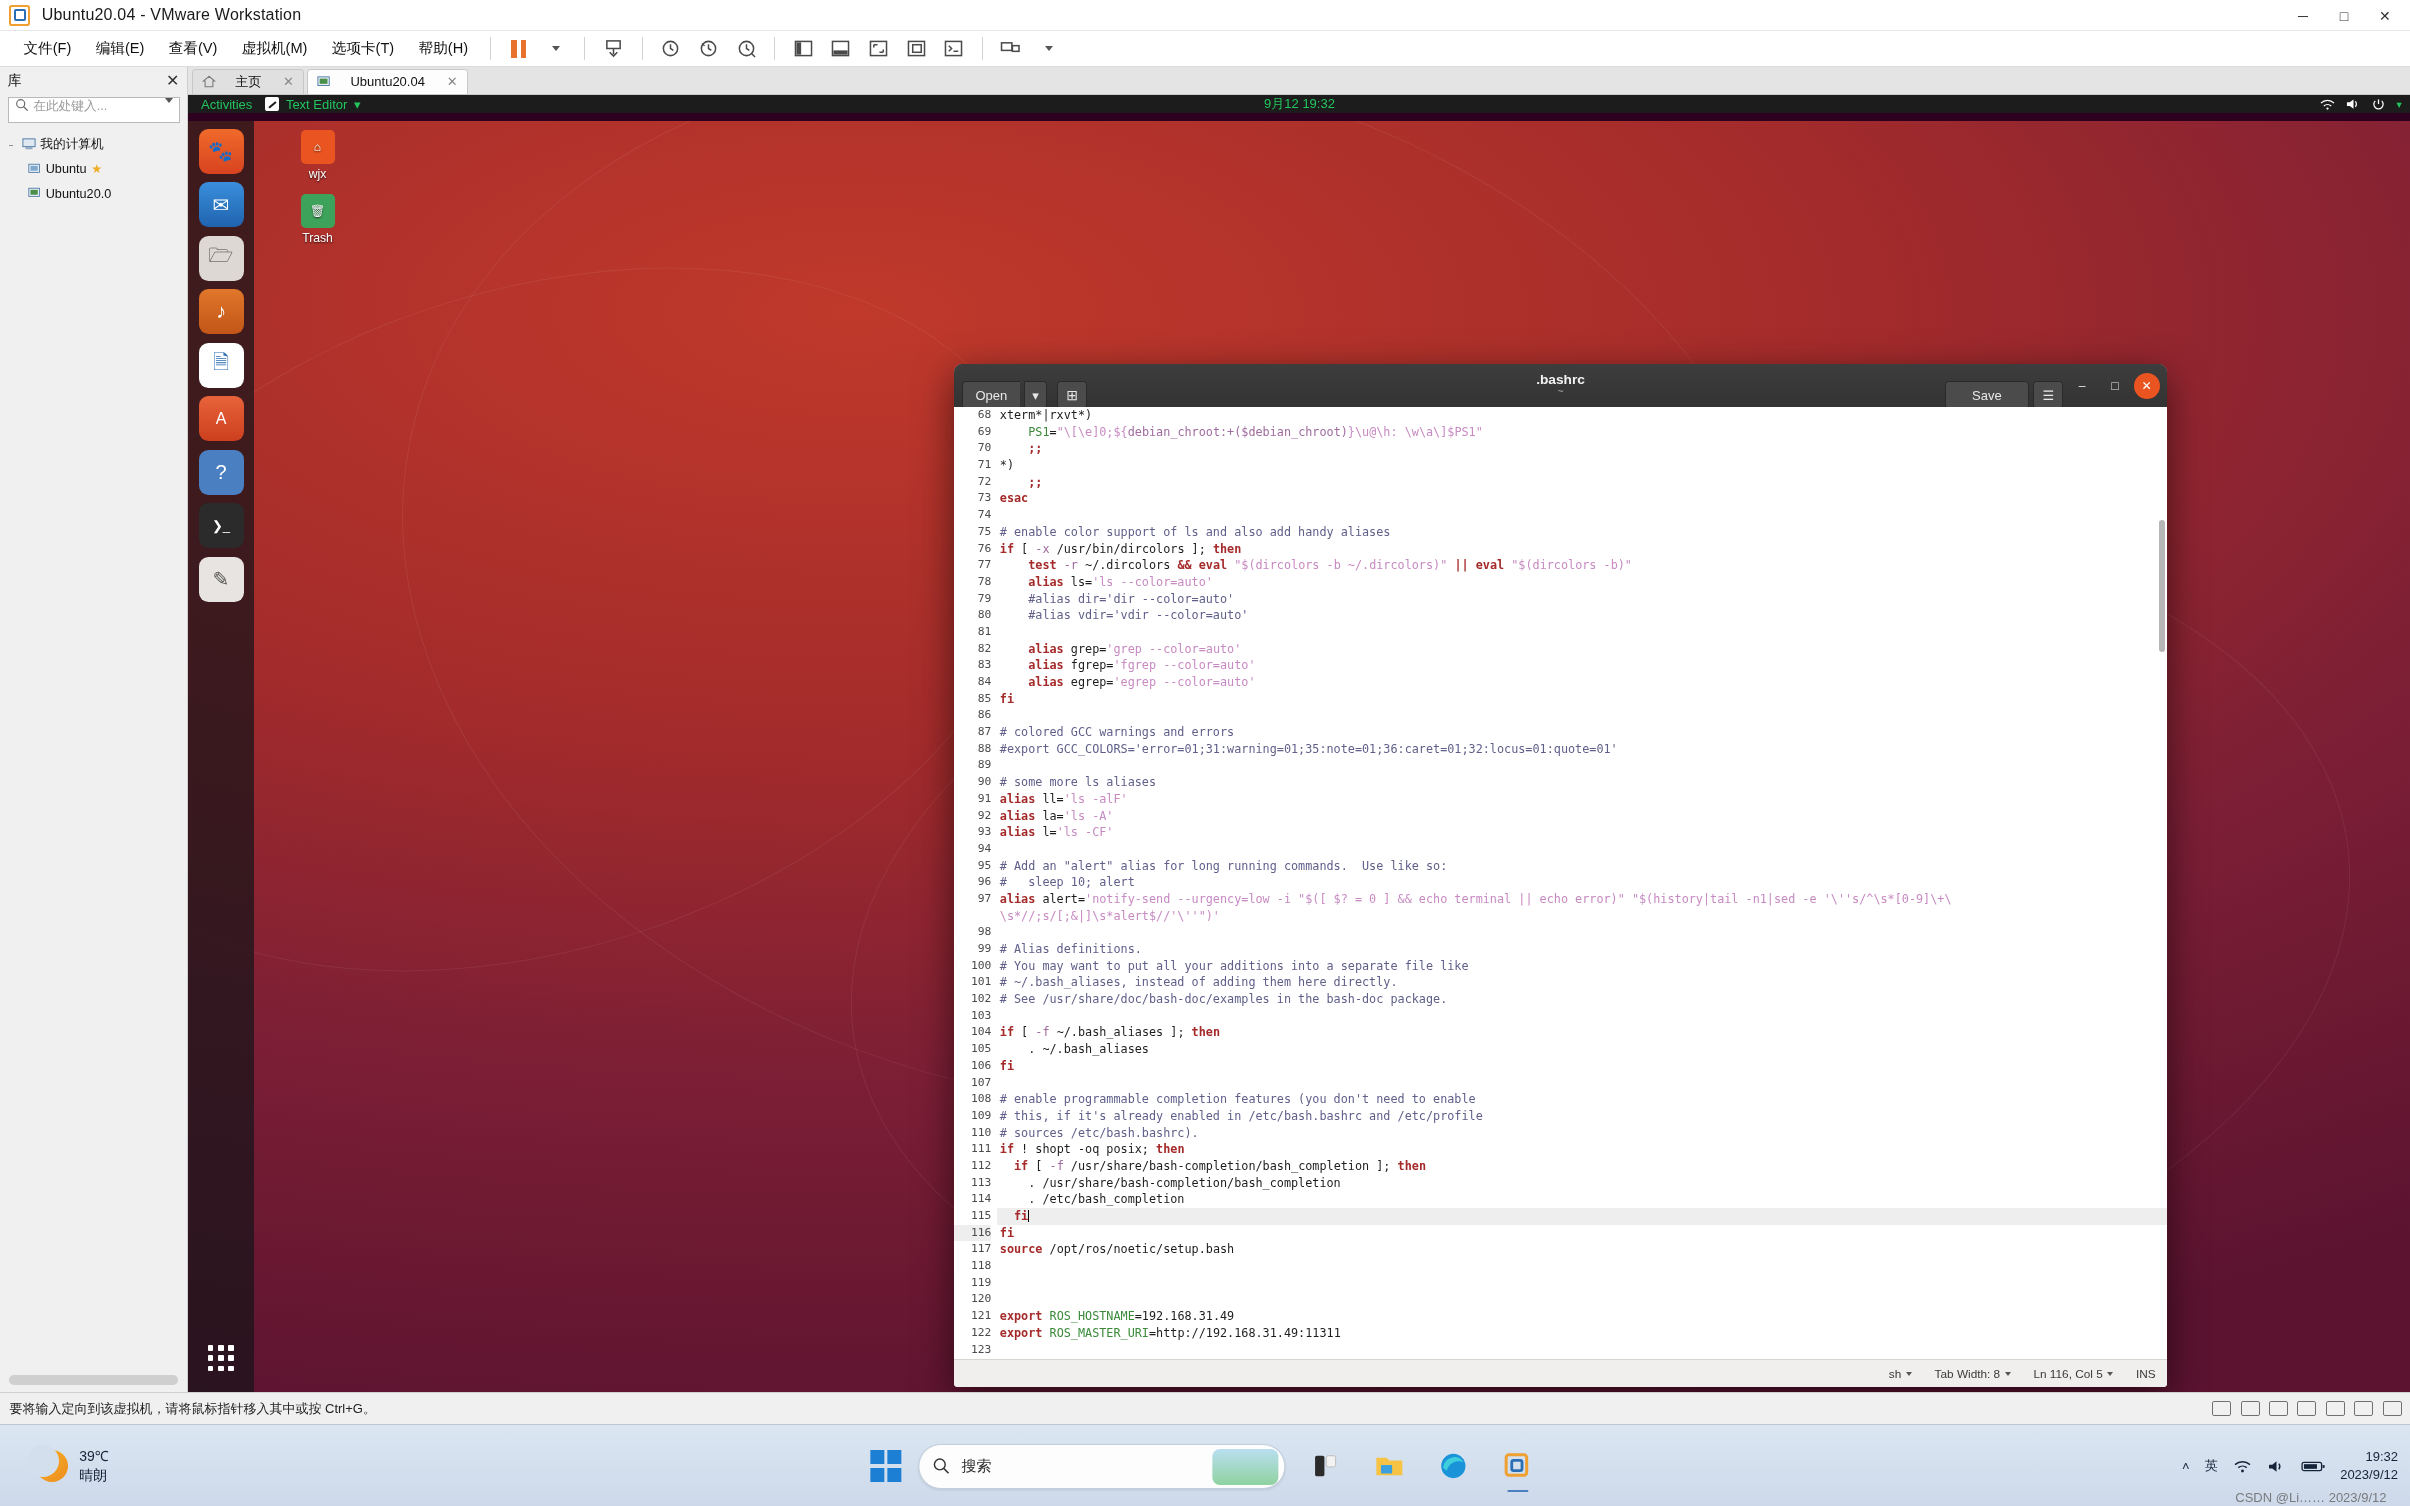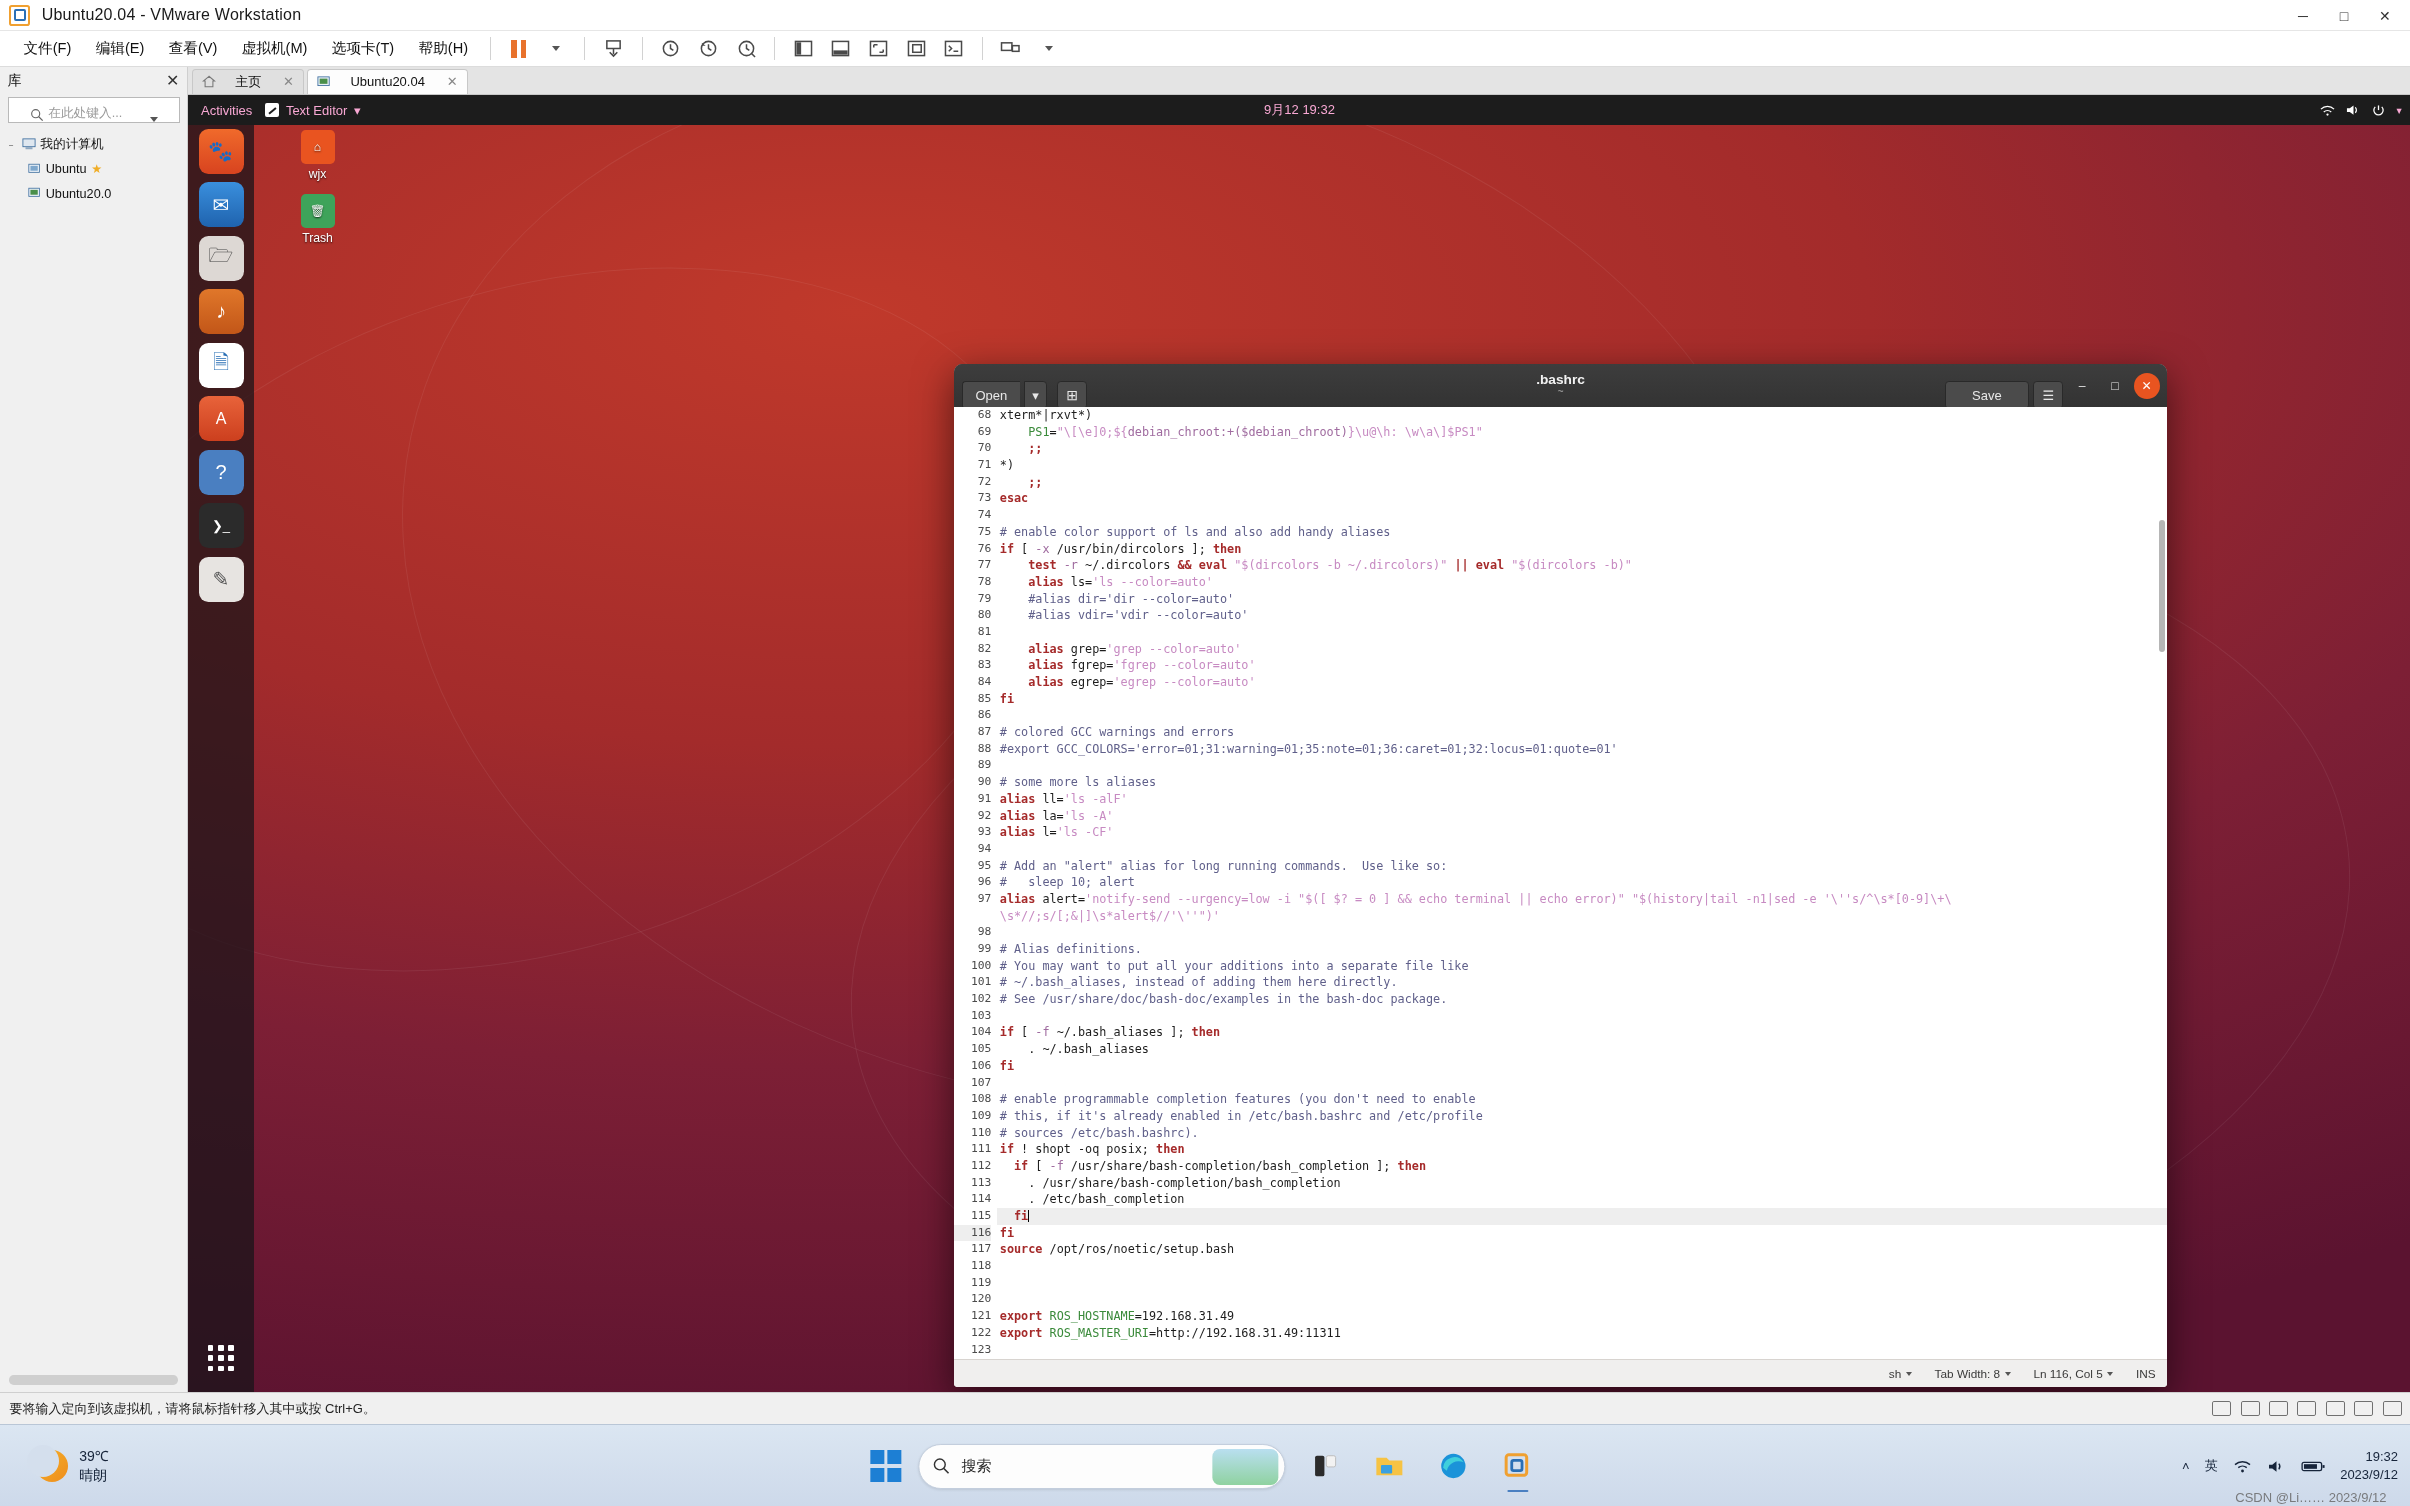--- a/index.html
+++ b/index.html
@@ -38,21 +38,21 @@
 
   .vm-body { flex:1; display:flex; min-height:0; }
 
   
   .vm-sidebar { width:188px; background:#f0f0f0; display:flex; flex-direction:column;
      border-right:0.9px solid #cfcfcf; }
   .sb-head { height:28px; display:flex; align-items:center; padding:0 7.5px;
      font-size:14px; color:#111; position:relative; }
   .sb-close { position:absolute; right:7.5px; top:3.8px; font-size:16px; color:#333; }
   .sb-search { margin:1.9px 7.5px 5.6px 7.5px; height:26px; background:#fff;
-     border:0.9px solid #b9b9b9; display:flex; align-items:flex-end; padding:0 21px; gap:4.7px; }
+     border:0.9px solid #b9b9b9; display:flex; align-items:flex-start; padding:0 6px; gap:4.7px; }
   .sb-search .txt { font-size:12.7px; color:#9a9a9a; flex:1; white-space:nowrap; overflow:hidden;}
   .sb-tree { flex:1; background:#f0f0f0; padding-top:3.8px; font-size:12.7px; color:#111;}
   .tree-row { display:flex; align-items:center; height:24.5px; padding-left:5.6px; gap:4.7px; white-space:nowrap;}
   .tree-row.lvl2 { padding-left:28px; }
   .twisty { width:11.3px; height:11.3px; display:inline-flex; align-items:center; justify-content:center;
      font-size:8.5px; color:#555; }
   .star { color:#f0ad26; font-size:12.2px; }
   .sb-scroll { height:9.4px; margin:0 9.4px 7.5px 9.4px; background:#cfcfcf; border-radius:4.7px; }
 
   
@@ -60,22 +60,22 @@
   .vm-tabs { height:28px; background:#e4e4e4; display:flex; align-items:flex-end; padding-left:3.8px;
      border-bottom:0.9px solid #c8c8c8; }
   .vm-tab { height:25.4px; display:flex; align-items:center; gap:19px; padding:0 9.4px;
      font-size:13px; color:#111; background:#e0e0e0; border:0.9px solid #c8c8c8;
      border-bottom:none; border-radius:3.8px 3.8px 0 0; margin-right:2.8px; }
   .vm-tab.active { background:#fdfdfd; }
   .vm-tab .x { color:#888; font-size:13px; margin-left:2.8px; }
 
   
   .guest { flex:1; position:relative; background:#2c001e; overflow:hidden; min-height:0;}
-  .gnome-top { height:30px; background:#1c1c1c; display:flex; align-items:center;
-     color:#f9a8d4; font-size:13px; position:relative; z-index:5;}
+  .gnome-top { height:18px; background:#1c1c1c; display:flex; align-items:center;
+     color:#22c55e; font-size:13px; position:relative; z-index:5;}
   .gt-activities { padding:0 13px; }
   .gt-app { display:flex; align-items:center; gap:6.6px; }
   .gt-appicon { width:14px;height:14px;background:#fff;border-radius:1.9px;position:relative;}
   .gt-appicon:after{content:"";position:absolute;left:2.8px;top:6.6px;width:8.5px;height:1.9px;background:#1c1c1c;
      transform:rotate(-40deg);}
   .gt-clock { position:absolute; left:50%; transform:translateX(-50%); font-size:13px; }
   .gt-right { position:absolute; right:9.4px; display:flex; align-items:center; gap:11.3px; }
 
   .desktop { position:absolute; left:0; top:26px; right:0; bottom:0;
      background:

